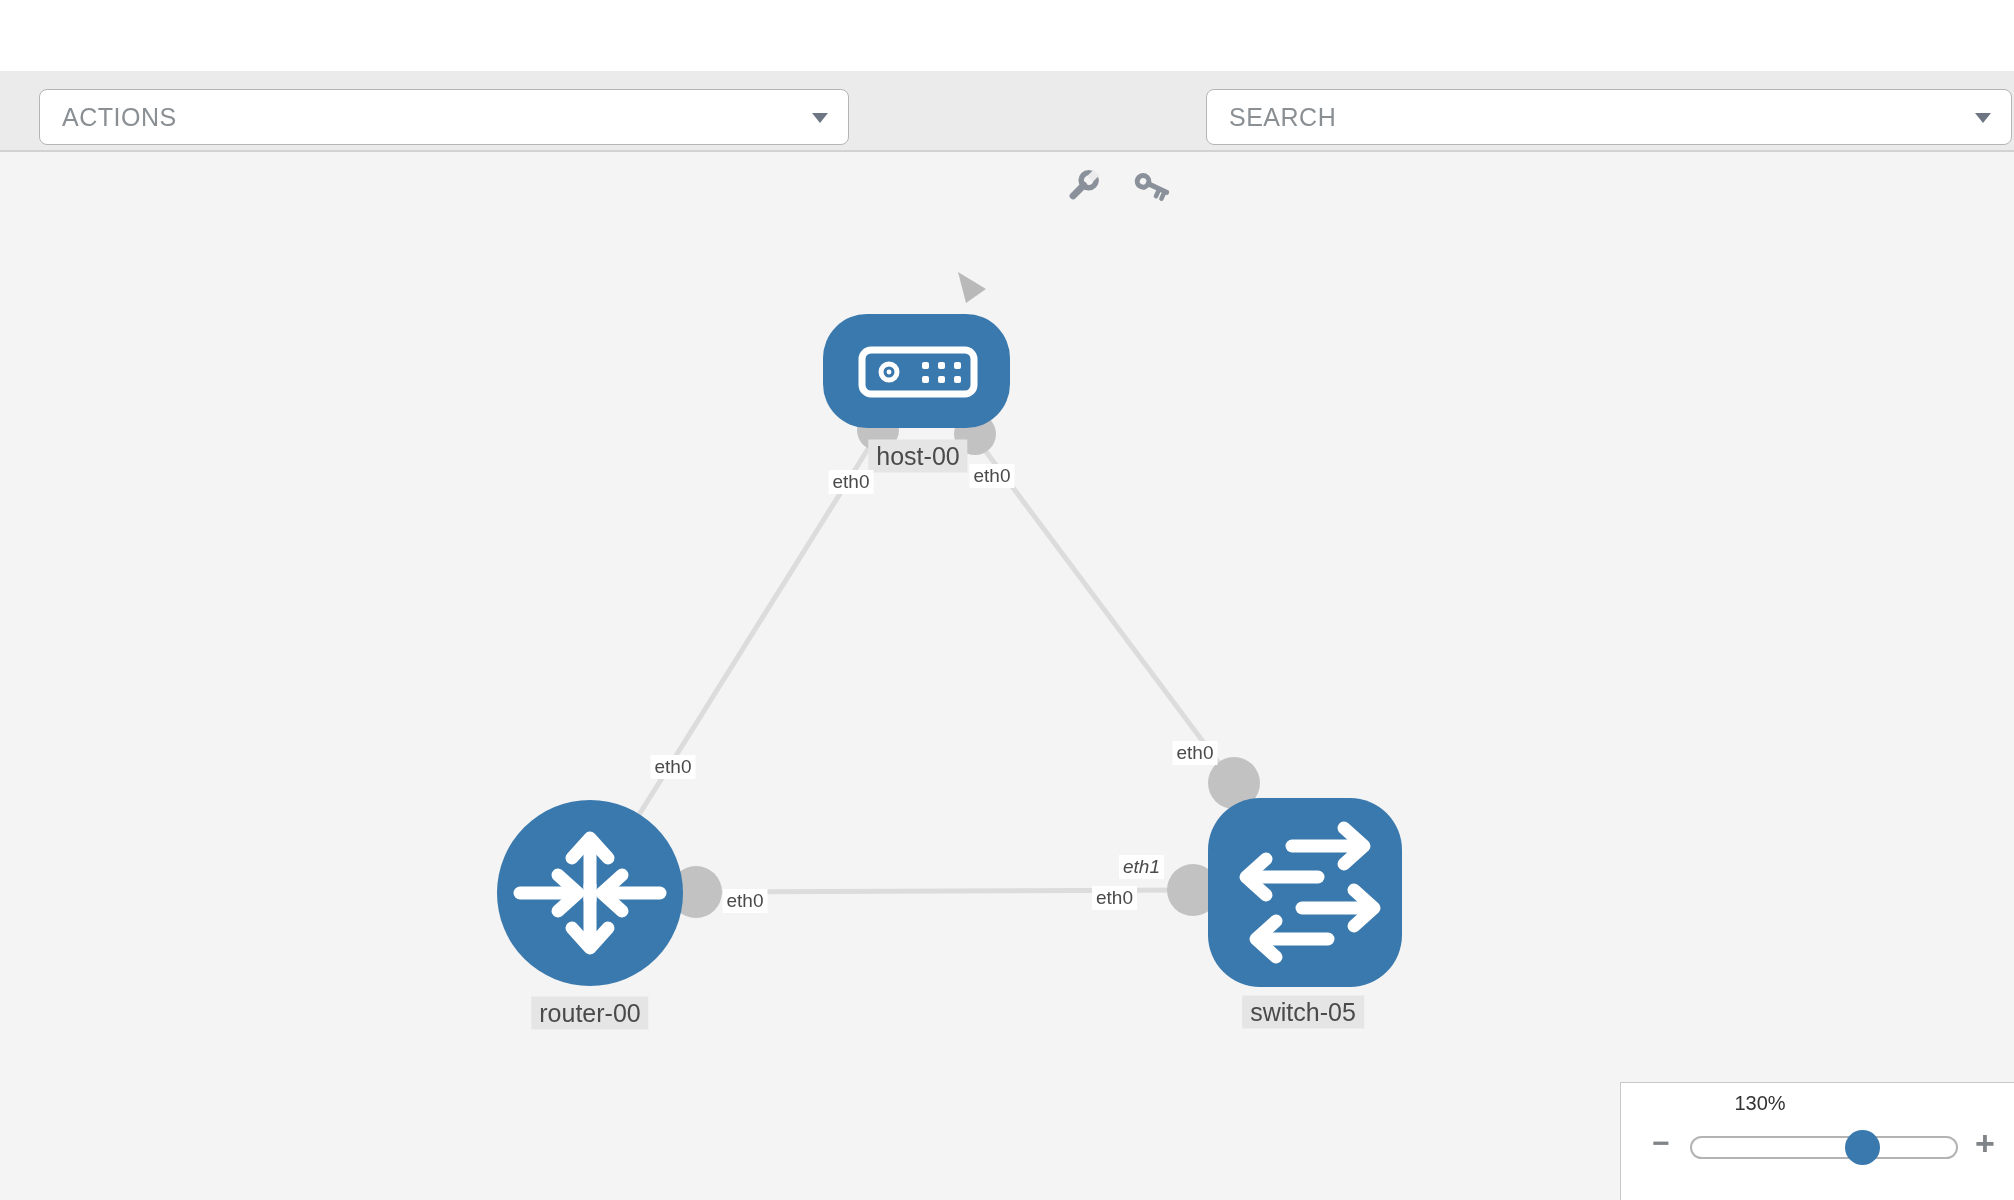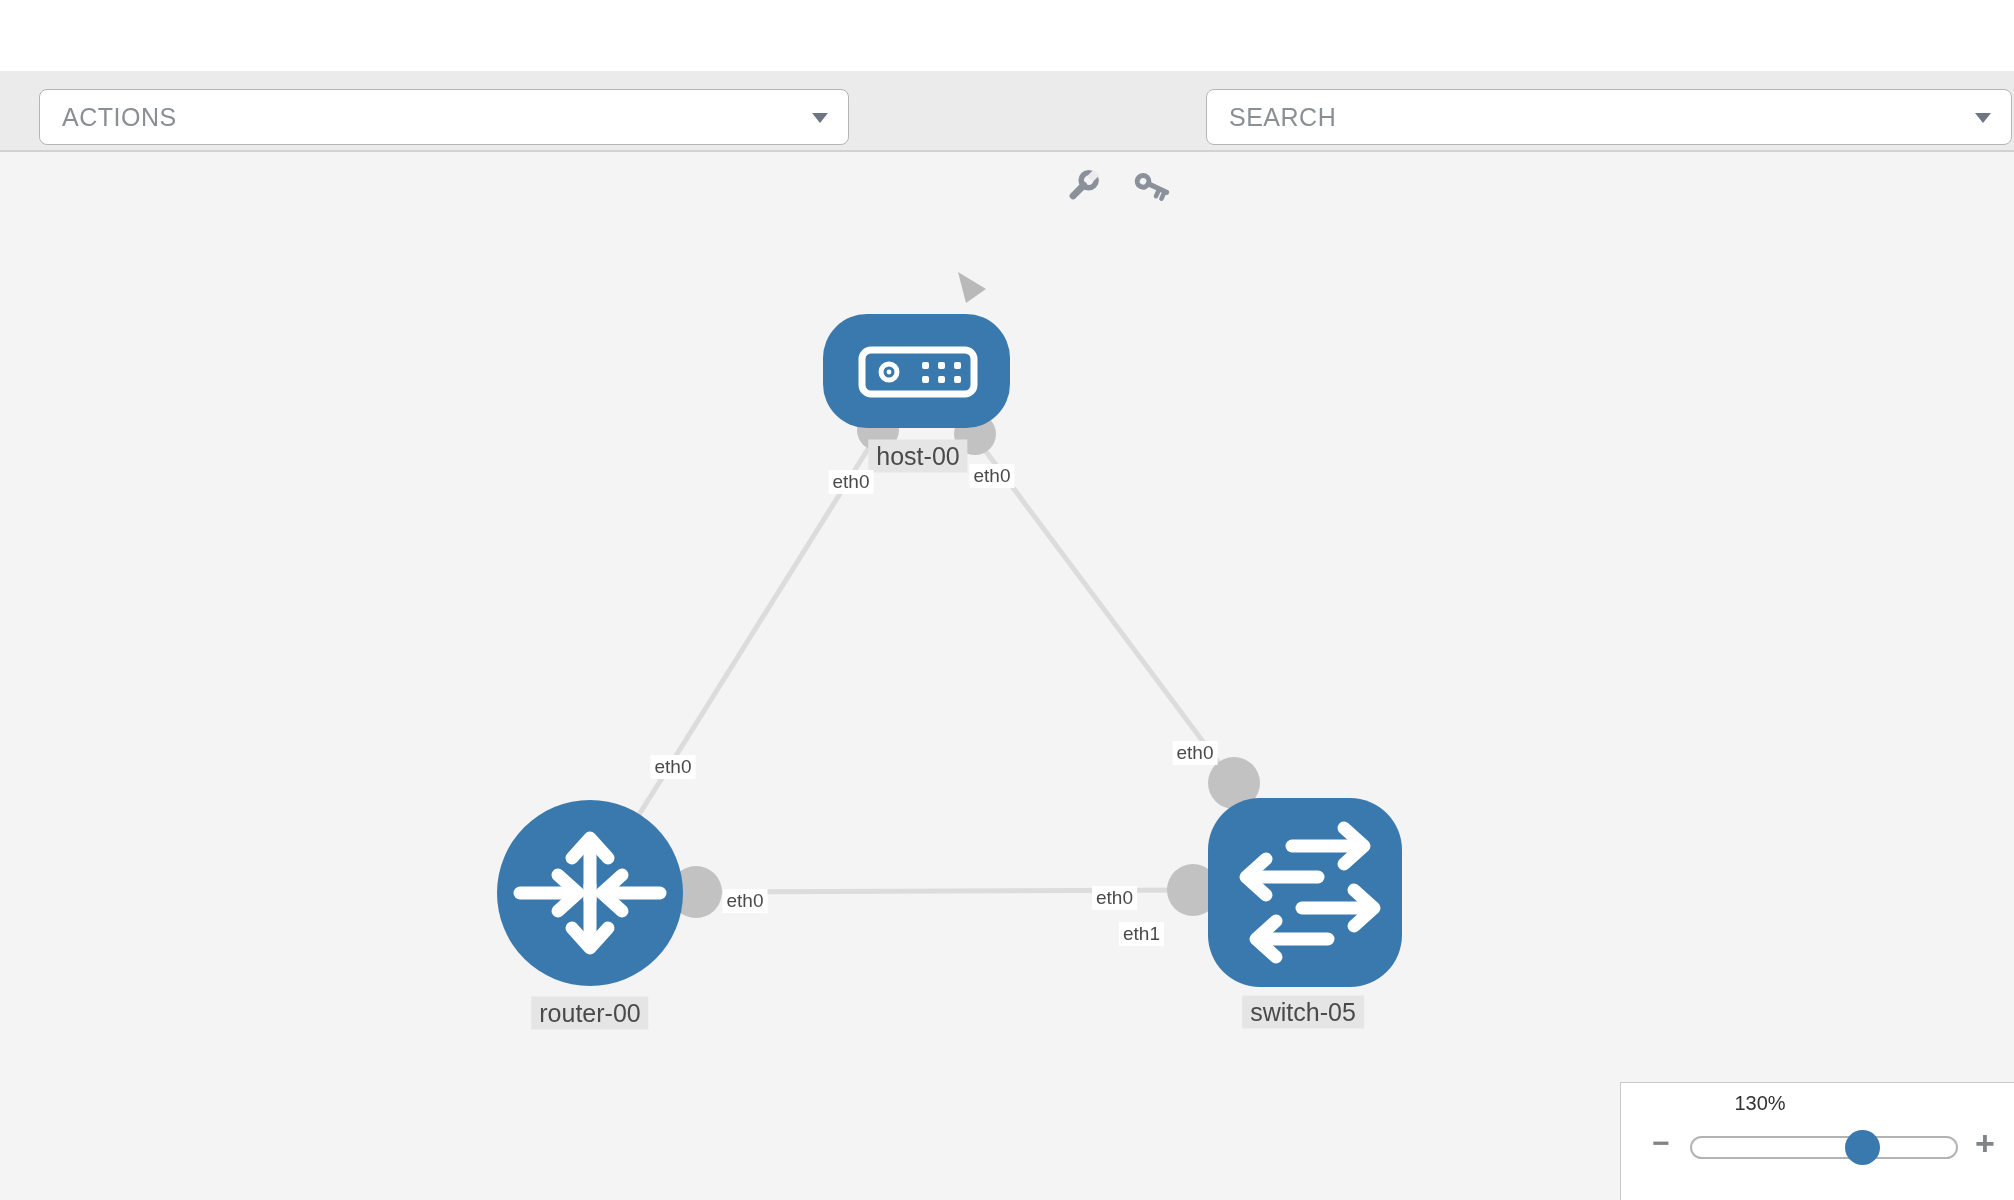--- a/index.html
+++ b/index.html
@@ -132,21 +132,21 @@
   <div class="node-label" style="left:918px; top:456px;">host-00</div>
   <div class="node-label" style="left:590px; top:1013px;">router-00</div>
   <div class="node-label" style="left:1303px; top:1012px;">switch-05</div>
 
   <div class="port-label" style="left:851px; top:468px;">eth0</div>
   <div class="port-label" style="left:992px; top:462px;">eth0</div>
   <div class="port-label" style="left:673px; top:753px;">eth0</div>
   <div class="port-label" style="left:1195px; top:739px;">eth0</div>
   <div class="port-label" style="left:745px; top:887px;">eth0</div>
   <div class="port-label anchor-left" style="left:1092px; top:884px; z-index:1;">eth0</div>
-  <div class="port-label anchor-left" style="left:1119px; top:920px; z-index:2;">eth1</div>
+  <div class="port-label anchor-left" style="left:1119px; top:853px; z-index:2;font-style:italic;">eth1</div>
 
 
   <div class="toolbar">
     <div class="combo combo-actions">
       <span>ACTIONS</span>
       <span class="caret"></span>
     </div>
 
     <svg class="tool-icon wrench" width="40" height="40" viewBox="0 0 40 40">
       <g transform="translate(20,19) rotate(45)">

